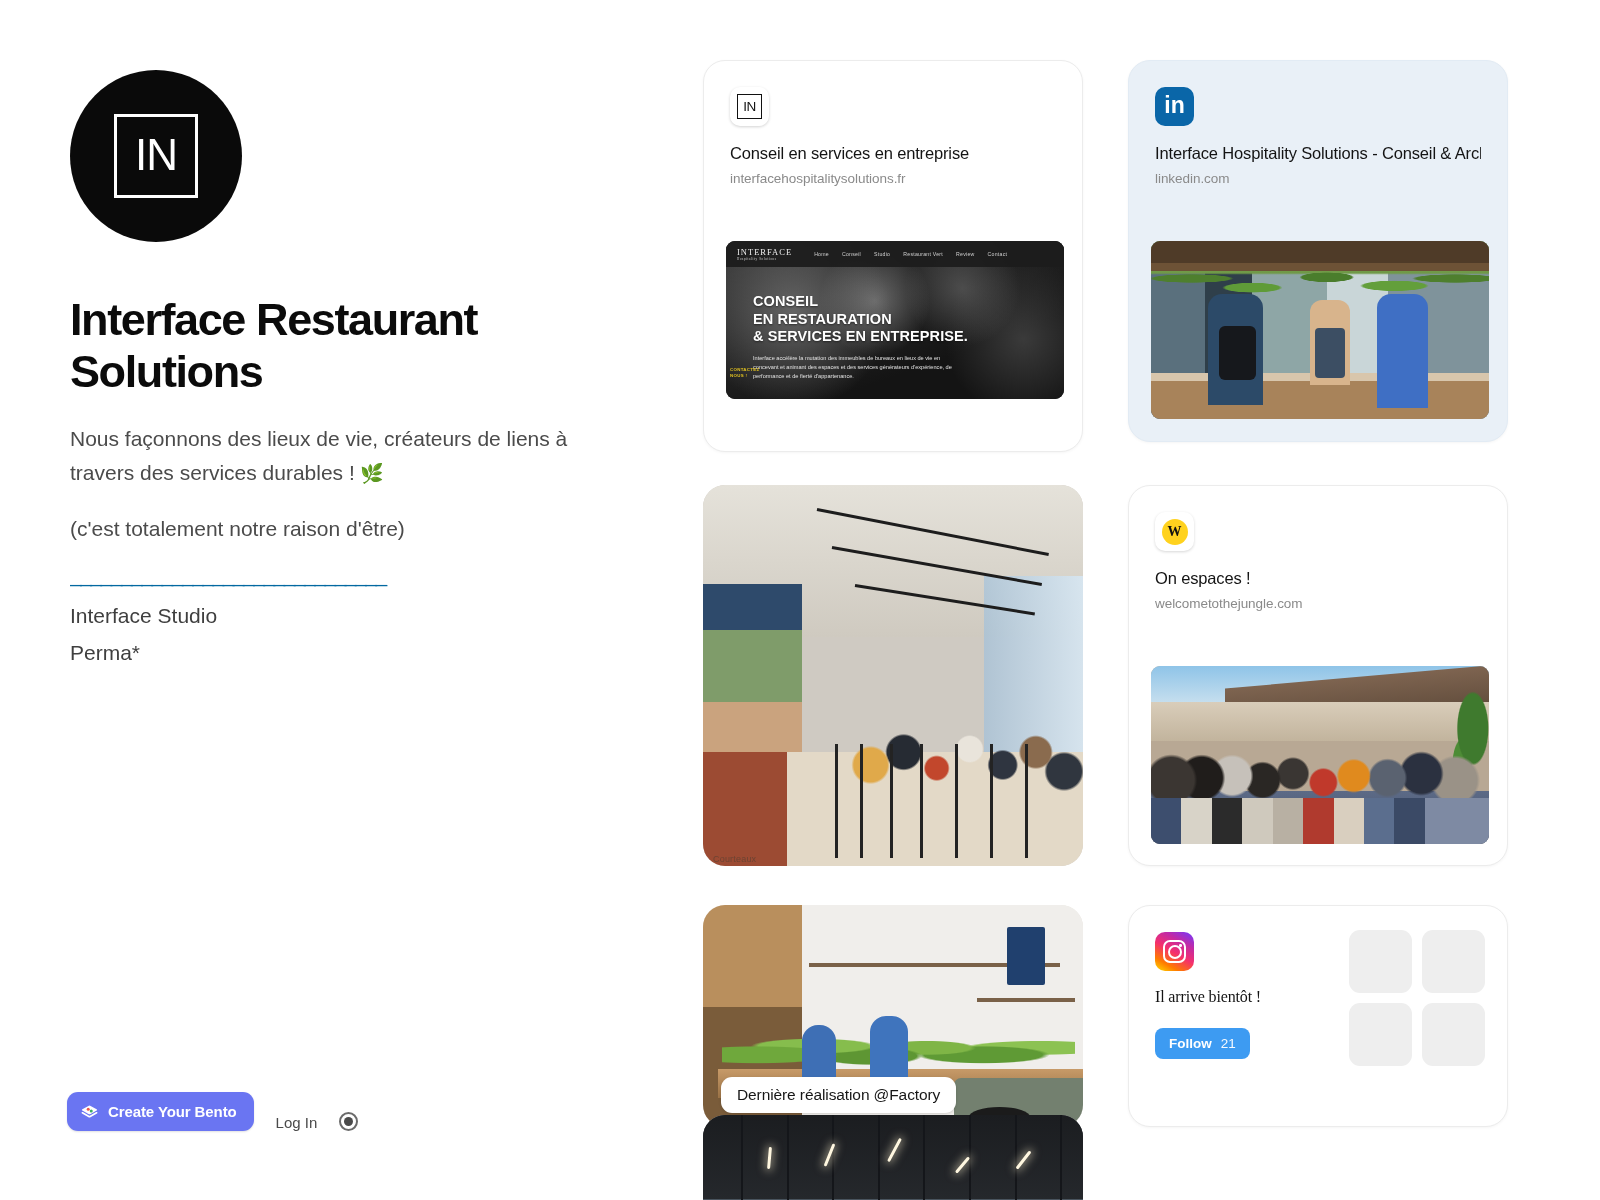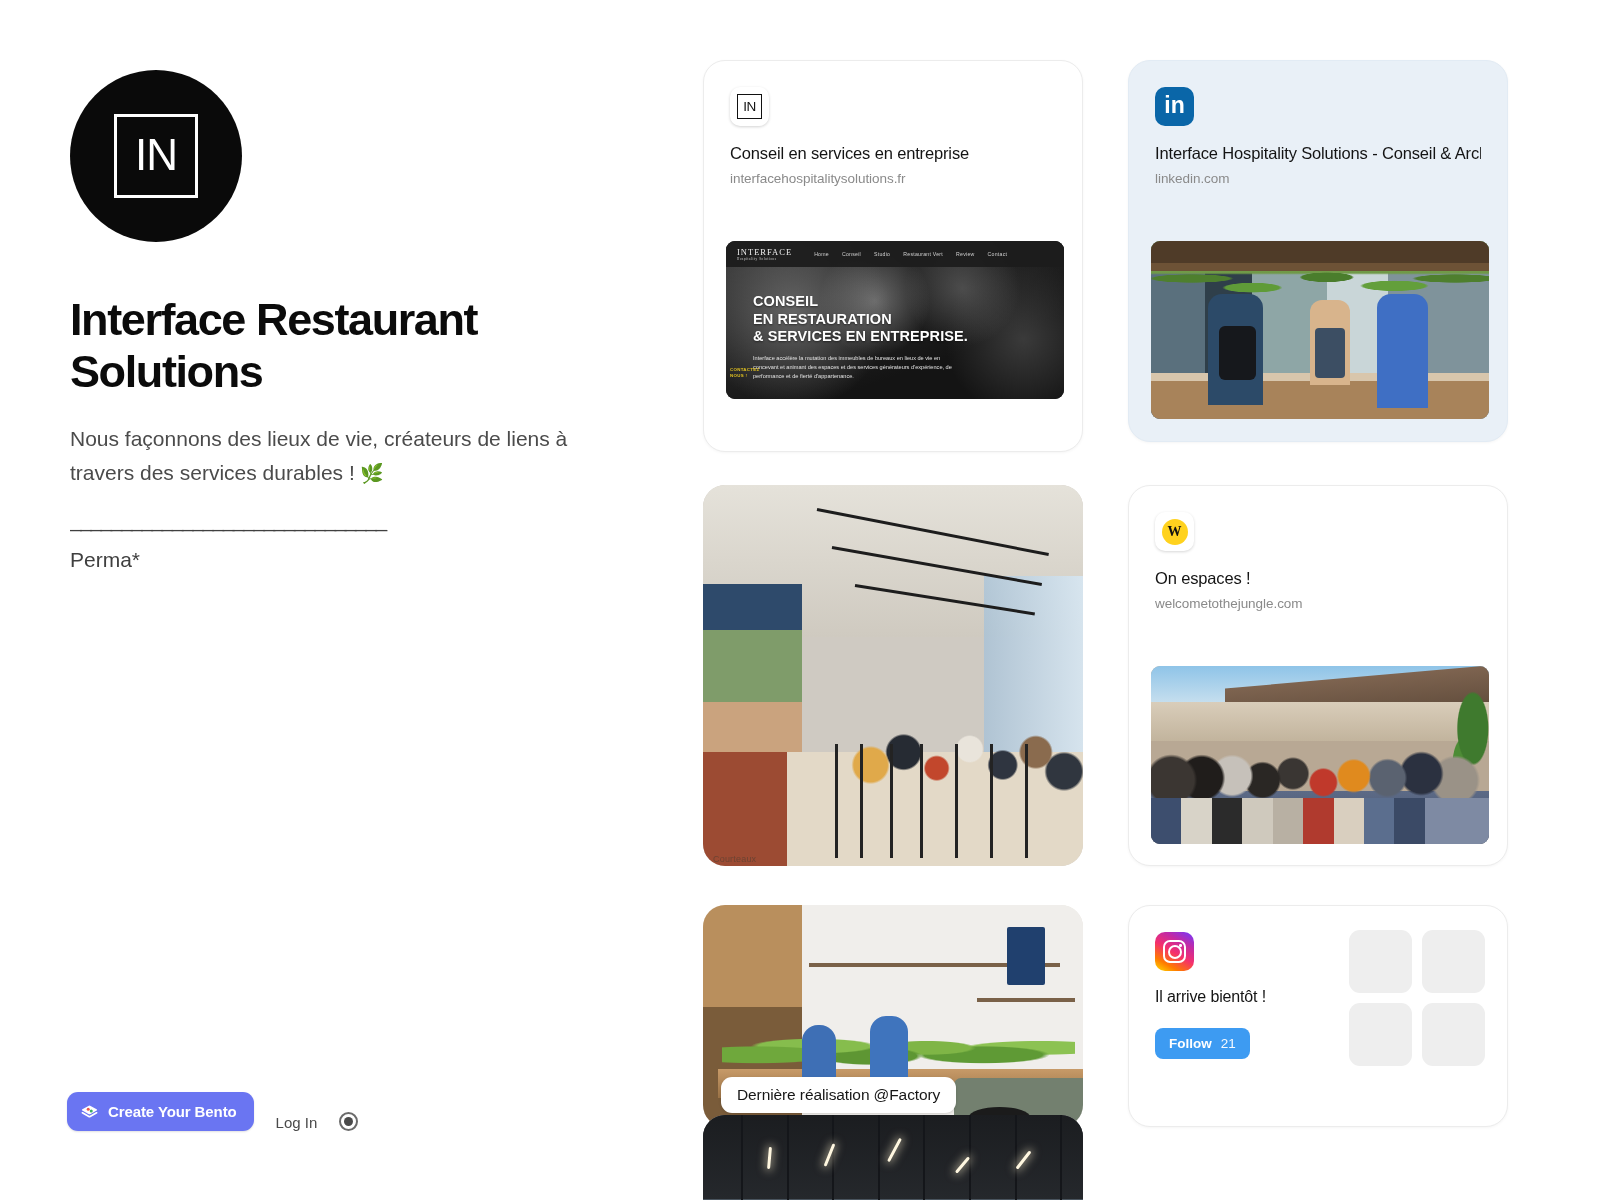--- a/index.html
+++ b/index.html
@@ -79,21 +79,21 @@
     margin-top: 22px;
     font-size: 21px;
     line-height: 1.6;
     color: #4b4b4b;
   }
 
   .profile-rule {
     margin-top: 14px;
     font-size: 21px;
     line-height: 1.5;
-    color: #404040;
+    color: #0369a1;
     letter-spacing: -1.5px;
     white-space: nowrap;
     overflow: hidden;
     width: 320px;
   }
 
   .profile-links { margin-top: 6px; }
   .profile-link {
     display: block;
     font-size: 21px;
@@ -442,21 +442,21 @@
     box-shadow: 0 1px 3px rgba(0,0,0,.14);
     white-space: nowrap;
   }
   .img-watermark {
     position:absolute; left: 10px; bottom: 2px;
     font-size: 9px; color: rgba(70,60,50,.55); letter-spacing:.2px;
   }
 
   
   .ig-left { position:absolute; left: 26px; top: 26px; }
-  .ig-caption { margin-top: 17px; font-size: 16px; color:#141414; letter-spacing:-.15px; }
+  .ig-caption { margin-top: 17px; font-size: 16px; color:#141414; letter-spacing:-.15px;font-family:Liberation Serif, serif; }
   .follow-btn {
     margin-top: 22px;
     display: inline-flex; align-items: baseline; gap: 9px;
     background: #3d9bf2; color: #fff;
     border: none; border-radius: 8px;
     padding: 8px 14px;
     font-family:"Liberation Sans", sans-serif;
     cursor: pointer;
   }
   .follow-btn .lbl { font-size: 13.5px; font-weight: 700; }
@@ -483,24 +483,26 @@
       </div>
     </div>
 
     <h1 class="profile-title">Interface Restaurant Solutions</h1>
 
     <p class="profile-desc">
       <span>Nous façonnons des lieux de vie, créateurs de liens à travers des services durables !</span>
       <span class="leaf">🌿</span>
     </p>
 
+    <p class="profile-sub">(c'est totalement notre raison d'être)</p>
 
     <div class="profile-rule">_______________________________</div>
 
     <div class="profile-links">
+      <a class="profile-link" href="#">Interface Studio</a>
       <a class="profile-link" href="#">Perma*</a>
     </div>
   </div>
 
   <div class="footer">
     <button class="bento-cta">
       <svg class="bento-logo" width="19" height="19" viewBox="0 0 24 24">
         <path d="M3 9.2 11.2 4.6a1.6 1.6 0 0 1 1.6 0L21 9.2a.9.9 0 0 1 0 1.6l-8.2 4.6a1.6 1.6 0 0 1-1.6 0L3 10.8a.9.9 0 0 1 0-1.6z" fill="#fff"></path>
         <path d="M3 13.6 11.2 18.2a1.6 1.6 0 0 0 1.6 0L21 13.6" stroke="#fff" stroke-width="2.1" fill="none" stroke-linecap="round" stroke-linejoin="round"></path>
         <circle cx="10.4" cy="9.1" r="1.9" fill="#f0564a"></circle>

